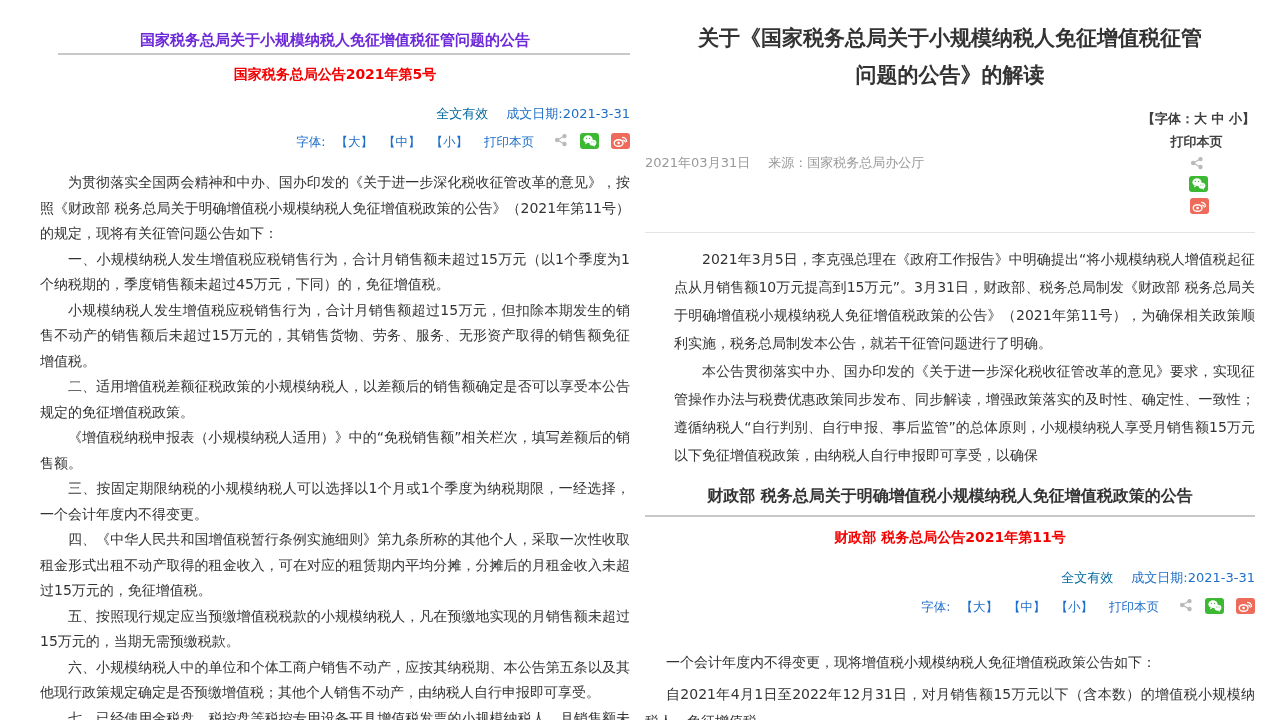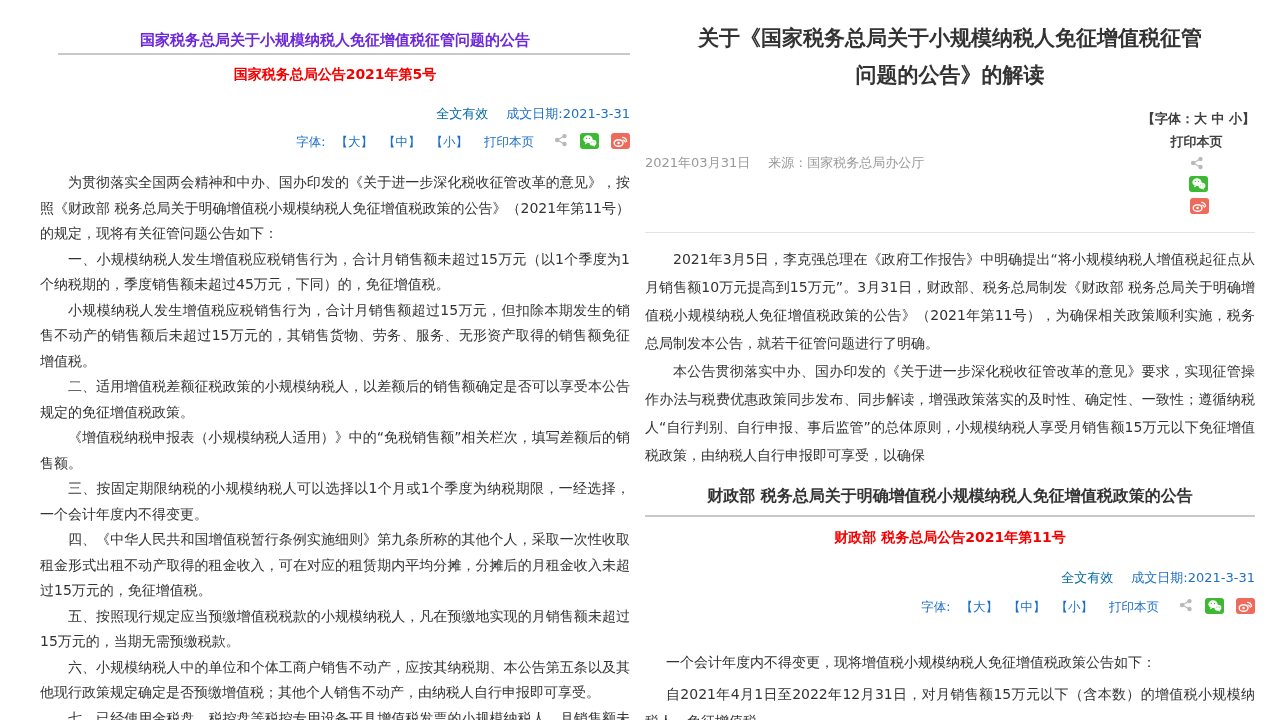--- a/index.html
+++ b/index.html
@@ -121,21 +121,21 @@
   .meta-row .meta-dark {
     color: #404040;
     font-weight: bold;
     display: flex;
     align-items: center;
     gap: 6px;
     flex-direction: column;
   }
   .meta-row .meta-dark .print { margin-left: 4px; margin-right: 8px; cursor: pointer; }
   .page-right .rule-light { margin-top: 18px; }
-  .interp-body { margin-top: 12px; }
+  .interp-body { margin-top: 12px; margin-left: 29px; }
   .interp-body p { line-height: 28px; }
   .doc-title2 {
     margin-top: 16px;
     font-size: 16px;
     font-weight: bold;
     color: #333333;
     text-align: center;
     line-height: 22px;
   }
   .page-right .rule-strong { margin-top: 8px; }

